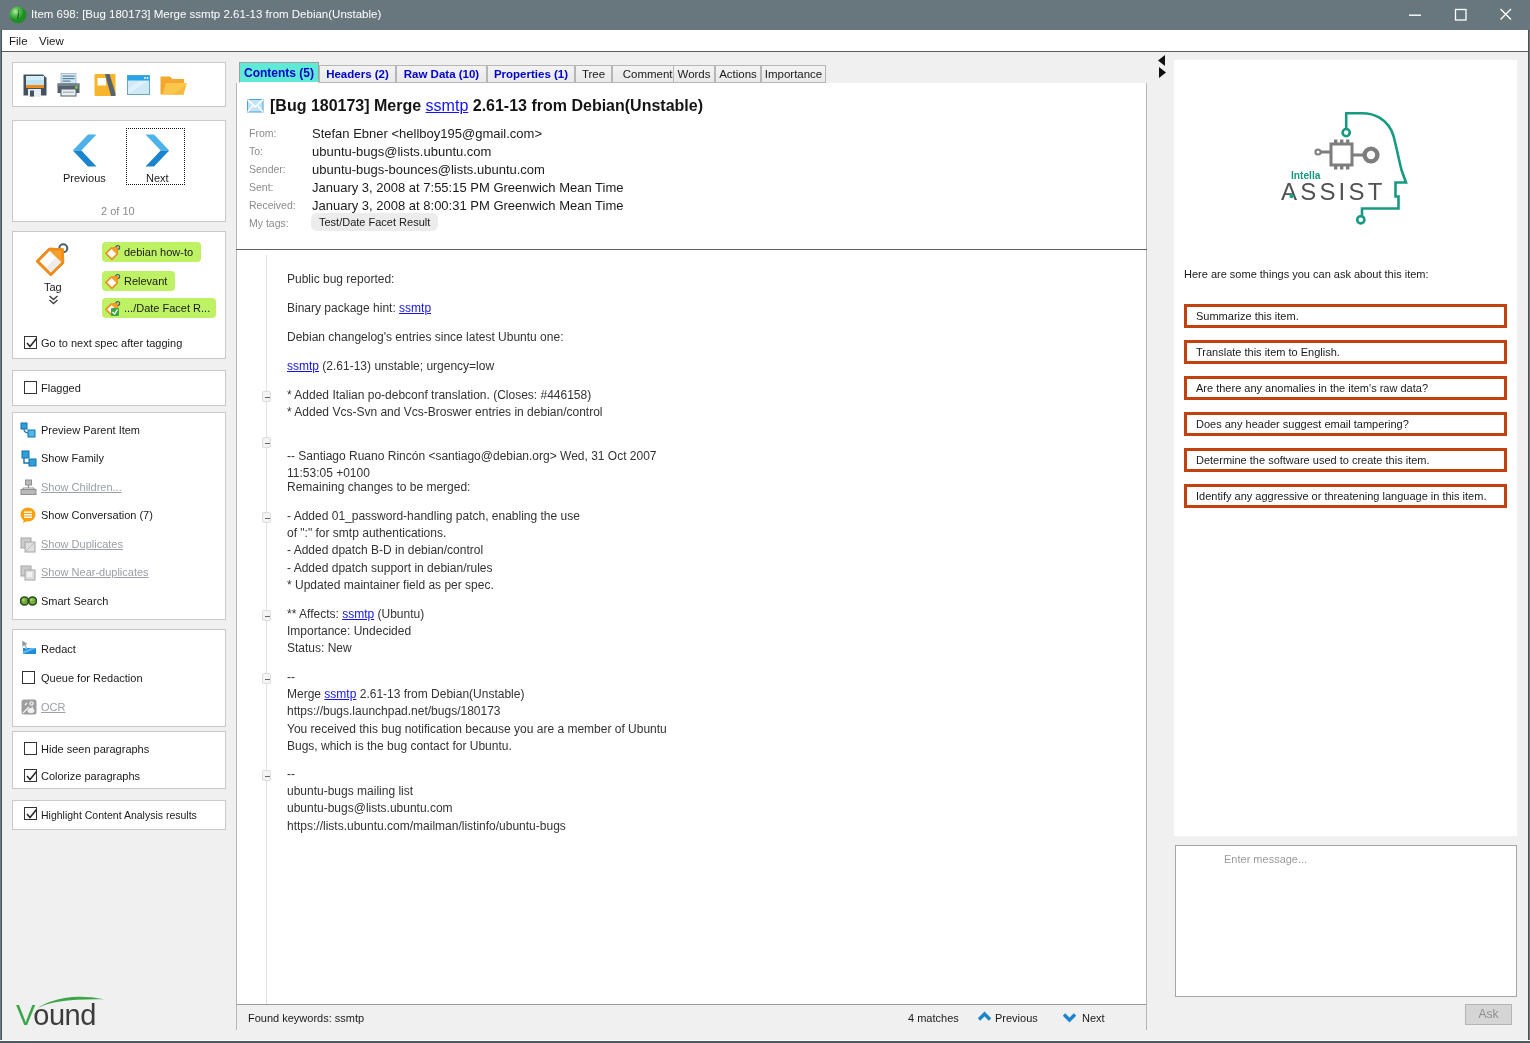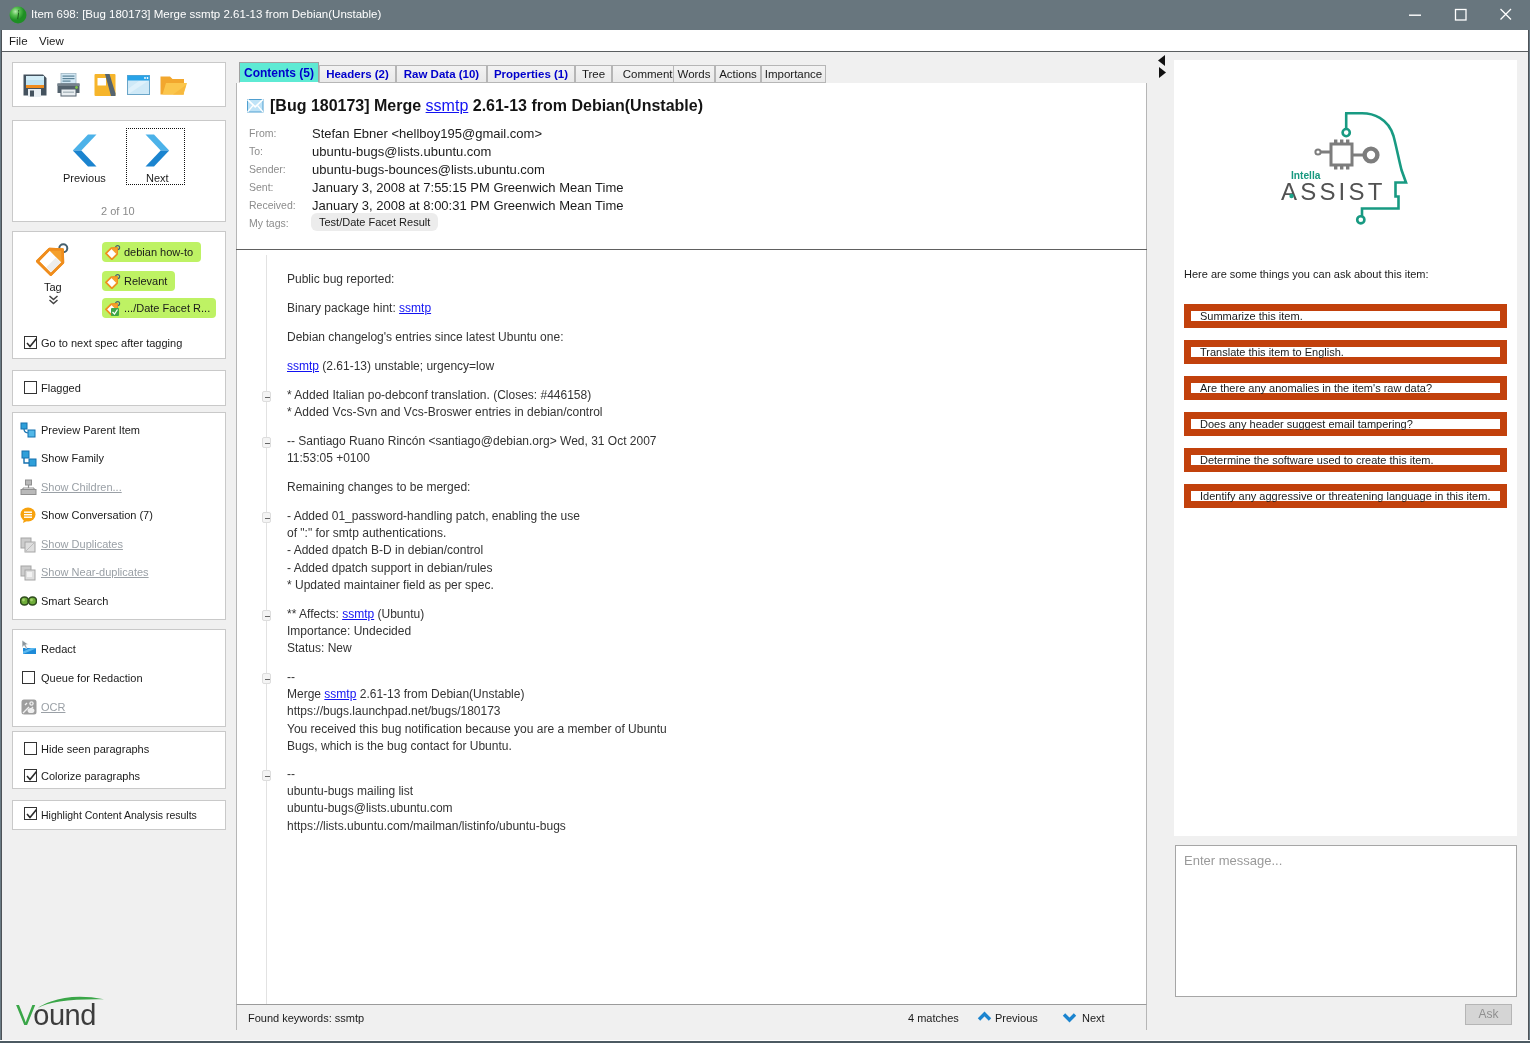--- a/index.html
+++ b/index.html
@@ -24,21 +24,21 @@
 .tabsel { top:62px; height:21px; background:#5eead4; border:1px solid #a0a0a0; border-bottom:1px solid #fff; z-index:5; font-size:12px; }
 .panel { left:236px; top:83px; width:911px; height:922px; background:#ffffff; border-left:1px solid #b6b6b6; border-right:1px solid #b6b6b6; }
 .hdrlabel { position:absolute; left:249px; font-size:10.5px; color:#8c8c8c; }
 .hdrval { position:absolute; left:312px; font-size:13px; color:#1a1a1a; }
 .bodytext { position:absolute; left:287px; font-size:12px; line-height:17.2px; color:#333333; white-space:pre; }
 a.lk { color:#1212f2; font-weight:normal; text-decoration:underline; }
 .minusbox { position:absolute; left:262px; width:9px; height:11px; background:#f4f4f4; border:1px solid #dddddd; border-radius:2px; }
 .minusbox:after { content:""; position:absolute; left:1.5px; top:4.5px; width:5px; height:1.4px; background:#666; }
 .statusbar { position:absolute; left:236px; top:1004px; width:911px; height:26px; background:#f0f0f0; border-top:1px solid #9b9b9b; border-left:1px solid #b6b6b6; border-right:1px solid #b6b6b6; }
 .assistpanel { position:absolute; left:1174px; top:60px; width:343px; height:776px; background:#ffffff; }
-.qbtn { position:absolute; left:1184px; width:323px; height:24px; background:#ffffff; border:7px solid #c2410c; font-size:11px; color:#1a1a1a; display:flex; align-items:center; padding-left:9px; }
+.qbtn { position:absolute; left:1184px; width:323px; height:24px; background:#ffffff; border:3px solid #c2410c; font-size:11px; color:#1a1a1a; display:flex; align-items:center; padding-left:9px; }
 .msgbox { position:absolute; left:1175px; top:845px; width:342px; height:152px; background:#ffffff; border:1px solid #a6a6a6; }
 .askbtn { position:absolute; left:1465px; top:1004px; width:47px; height:21px; background:#d5d5d5; border:1px solid #b5b5b5; font-size:12px; color:#8f8f8f; text-align:center; line-height:19px; }
 </style>
 </head>
 <body>
 
 <div class="abs titlebar"></div>
 <svg class="abs" style="left:9px;top:6px" width="18" height="18">
   <defs>
       <radialGradient id="ggr" cx="35%" cy="30%">
@@ -289,21 +289,21 @@
 <div class="abs" style="left:311px;top:213px;height:18px;padding:0 8px;background:#ececec;border-radius:6px;font-size:11px;color:#1a1a1a;line-height:18px">Test/Date Facet Result</div>
 <div class="abs" style="left:236px;top:249px;width:911px;height:1px;background:#606060"></div>
 
 <div class="abs" style="left:266px;top:255px;width:1px;height:749px;background:#e2e2e2"></div>
 <div class="bodytext" style="top:271px">Public bug reported:</div>
 <div class="bodytext" style="top:300px">Binary package hint: <a class="lk">ssmtp</a></div>
 <div class="bodytext" style="top:329px">Debian changelog's entries since latest Ubuntu one:</div>
 <div class="bodytext" style="top:358px"><a class="lk">ssmtp</a> (2.61-13) unstable; urgency=low</div>
 <div class="bodytext" style="top:387px">* Added Italian po-debconf translation. (Closes: #446158)
 * Added Vcs-Svn and Vcs-Broswer entries in debian/control</div>
-<div class="bodytext" style="top:433px">-- Santiago Ruano Rincón &lt;santiago@debian.org&gt; Wed, 31 Oct 2007
+<div class="bodytext" style="top:448px">-- Santiago Ruano Rincón &lt;santiago@debian.org&gt; Wed, 31 Oct 2007
 11:53:05 +0100</div>
 <div class="bodytext" style="top:479px">Remaining changes to be merged:</div>
 <div class="bodytext" style="top:508px">- Added 01_password-handling patch, enabling the use
 of ":" for smtp authentications.
 - Added dpatch B-D in debian/control
 - Added dpatch support in debian/rules
 * Updated maintainer field as per spec.</div>
 <div class="bodytext" style="top:606px">** Affects: <a class="lk">ssmtp</a> (Ubuntu)
 Importance: Undecided
 Status: New</div>
@@ -369,15 +369,15 @@
   <circle cx="21.5" cy="96" r="2.2" fill="#1ba58a"></circle>
 </svg>
 <div class="abs" style="left:1184px;top:268px;font-size:11px;color:#1a1a1a">Here are some things you can ask about this item:</div>
 <div class="qbtn" style="top:304px">Summarize this item.</div>
 <div class="qbtn" style="top:340px">Translate this item to English.</div>
 <div class="qbtn" style="top:376px">Are there any anomalies in the item's raw data?</div>
 <div class="qbtn" style="top:412px">Does any header suggest email tampering?</div>
 <div class="qbtn" style="top:448px">Determine the software used to create this item.</div>
 <div class="qbtn" style="top:484px">Identify any aggressive or threatening language in this item.</div>
 <div class="abs msgbox"></div>
-<div class="abs" style="left:1184px;top:853px;font-size:13px;color:#9a9a9a">Enter message...</div>
+<div class="abs" style="left:1224px;top:853px;font-size:11px;color:#9a9a9a">Enter message...</div>
 <div class="abs askbtn">Ask</div>
 
 
 </body></html>

